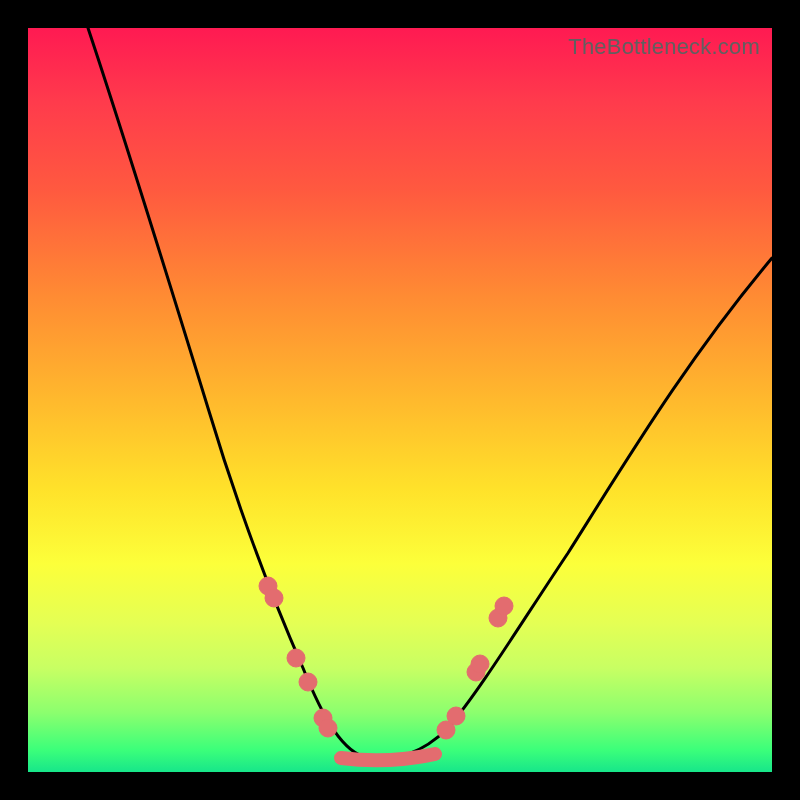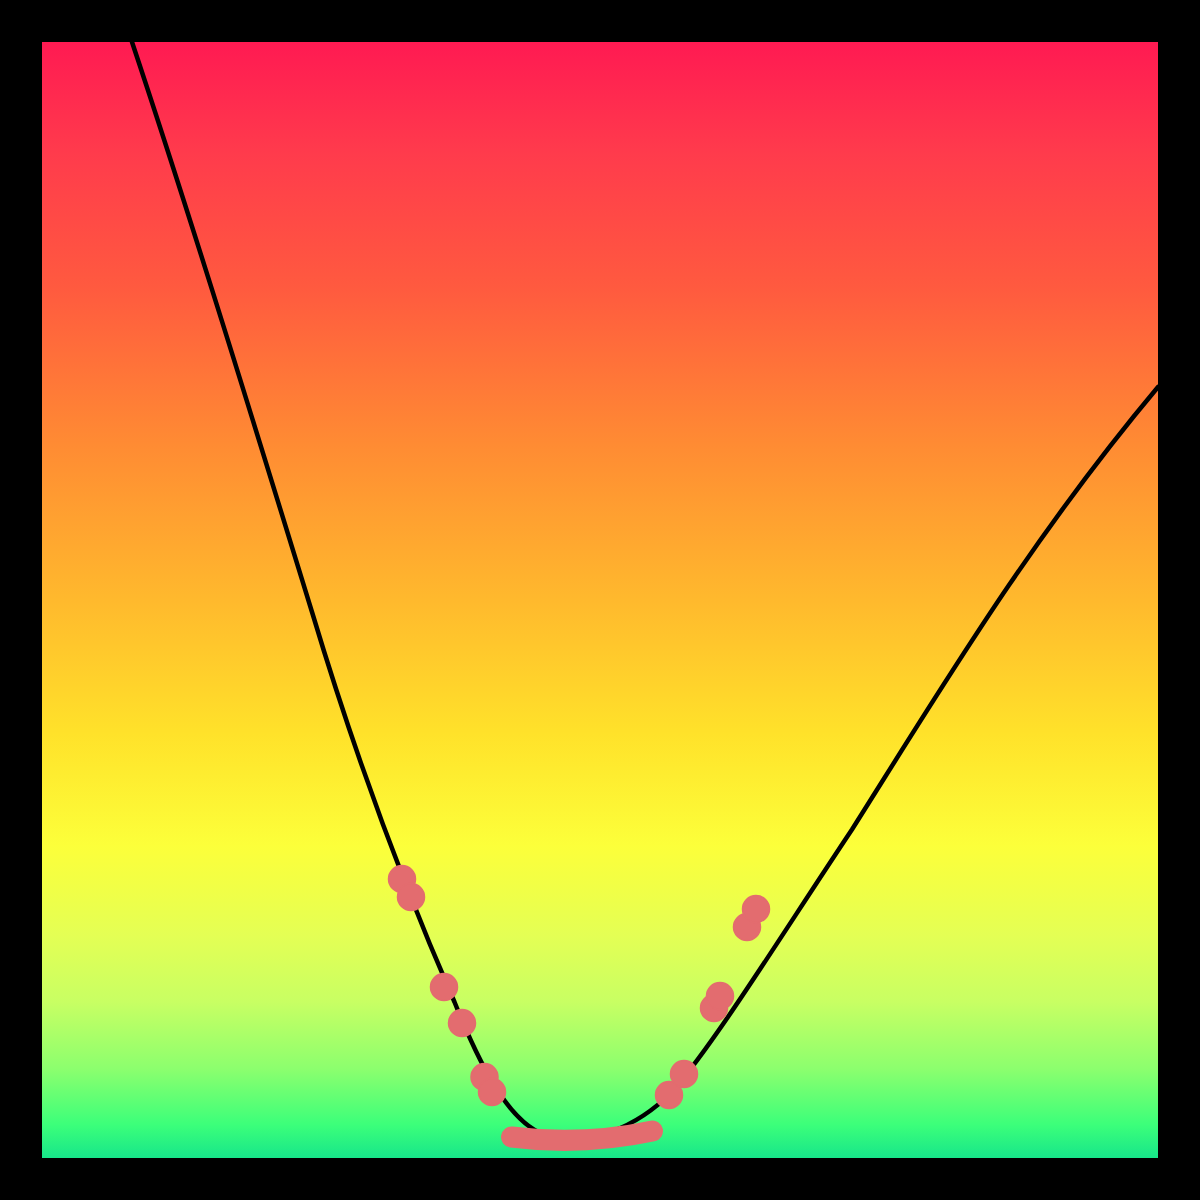--- a/index.html
+++ b/index.html
@@ -74,20 +74,21 @@
     stroke-width: 14;
     stroke-linecap: round;
   }
 </style>
 </head>
 <body>
 
 <div class="frame">
   <div class="plot-area">
 
+    <div class="watermark">TheBottleneck.com</div>
 
     <svg class="curve" viewBox="0 0 744 744">
 
       <path class="curve-path" d="M 60 0
                C 100 120, 140 250, 180 380
                C 210 480, 240 560, 275 640
                C 295 690, 315 725, 340 730
                C 365 735, 395 725, 420 700
                C 450 665, 490 600, 540 525
                C 600 430, 660 330, 744 230"></path>

